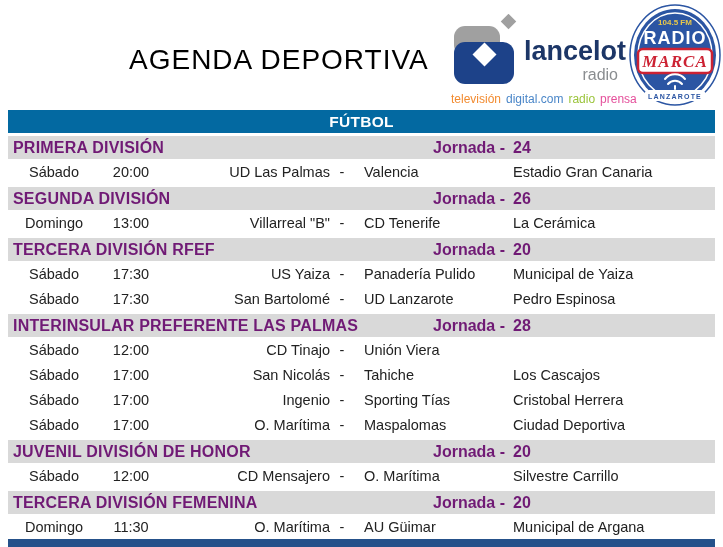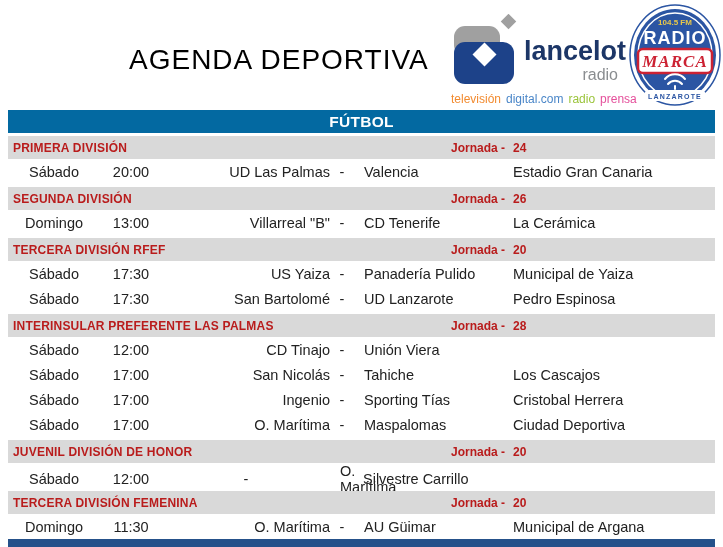--- a/index.html
+++ b/index.html
@@ -33,21 +33,21 @@
   
   .table { position:absolute; left:8px; top:110px; width:707px; }
   .cat-bar {
     height:23px; background:#0369a1; color:#fff;
     display:flex; align-items:center; justify-content:center;
     font-size:15.5px; font-weight:bold; letter-spacing:0.3px;
   }
   .section-header {
     position:relative; height:23px; background:#d9d9d9; margin-top:3px;
     display:flex; align-items:center;
-    font-size:12px; font-weight:bold; color:#b91c1c;
+    font-size:16px; font-weight:bold; color:#701a75;
   }
   .sec-name { padding-left:5px; letter-spacing:0.2px; }
   .jornada-label { position:absolute; left:385px; width:112px; text-align:right; }
   .jornada-num   { position:absolute; left:505px; }
   .match-row {
     height:25px; display:grid;
     grid-template-columns:92px 62px 168px 24px 150px 1fr;
     align-items:center; font-size:14.5px; color:#222; background:#fff;
   }
   .c-day   { text-align:center; }
@@ -208,20 +208,21 @@
   <div class="section">
     <div class="section-header">
       <span class="sec-name">JUVENIL DIVISIÓN DE HONOR</span>
       <span class="jornada-label">Jornada -</span>
       <span class="jornada-num">20</span>
     </div>
 
   <div class="match-row">
     <span class="c-day">Sábado</span>
     <span class="c-time">12:00</span>
+    <span class="c-home">CD Mensajero</span>
     <span class="c-sep">-</span>
     <span class="c-away">O. Marítima</span>
     <span class="c-venue">Silvestre Carrillo</span>
   </div>
 </div>
 
   <div class="section">
     <div class="section-header">
       <span class="sec-name">TERCERA DIVISIÓN FEMENINA</span>
       <span class="jornada-label">Jornada -</span>

